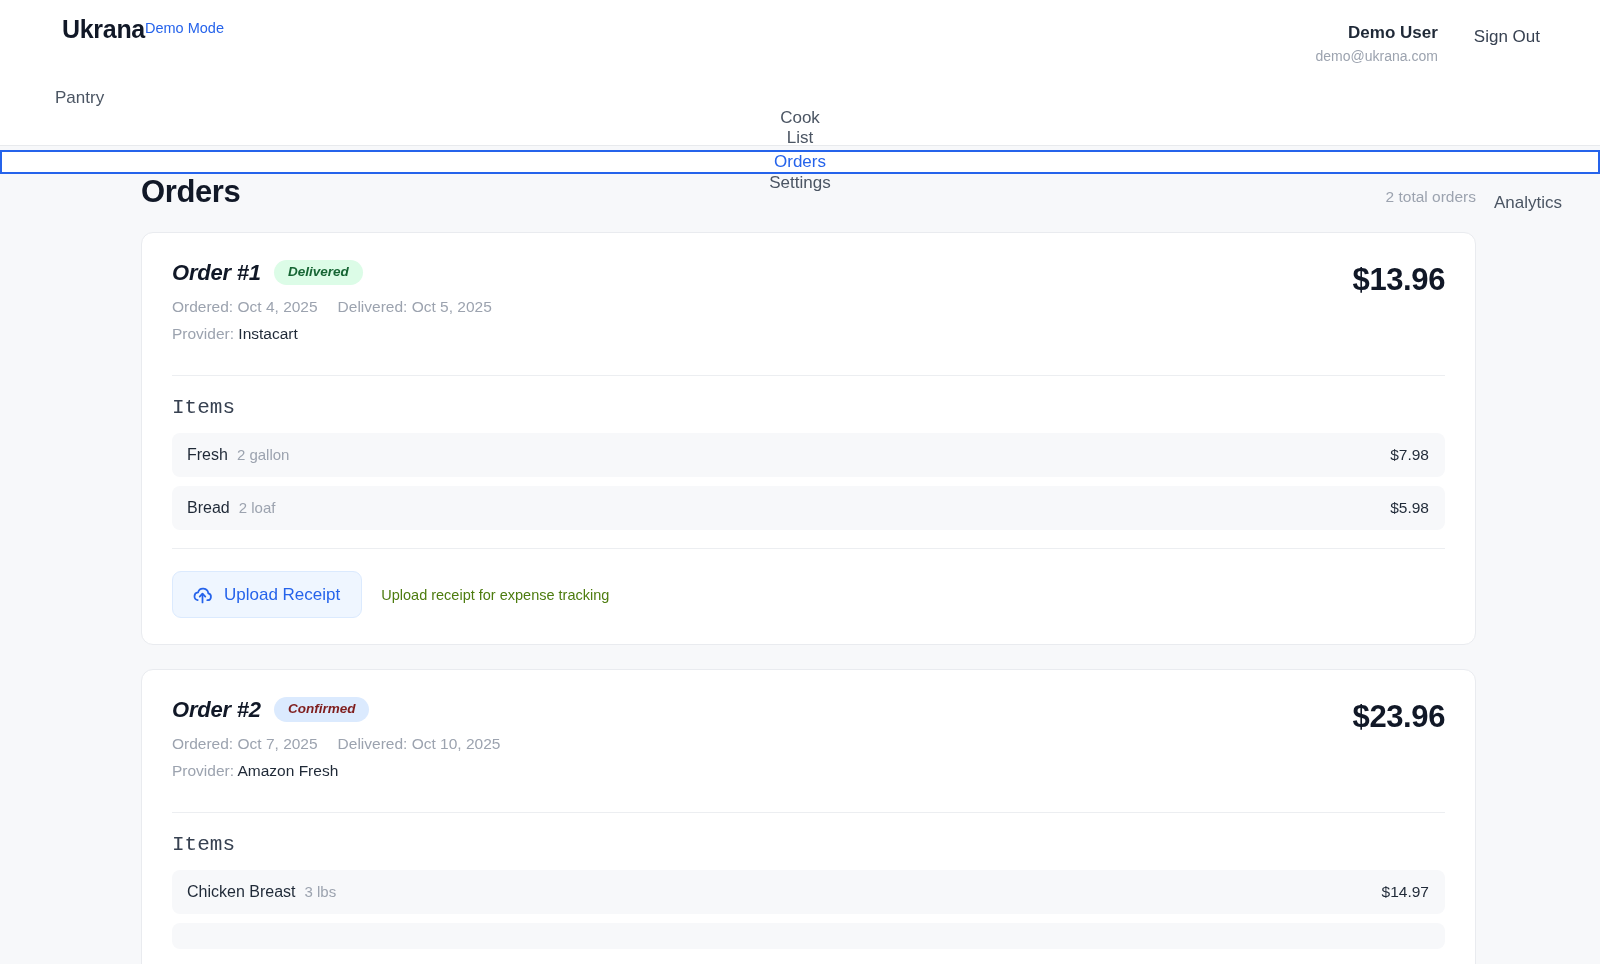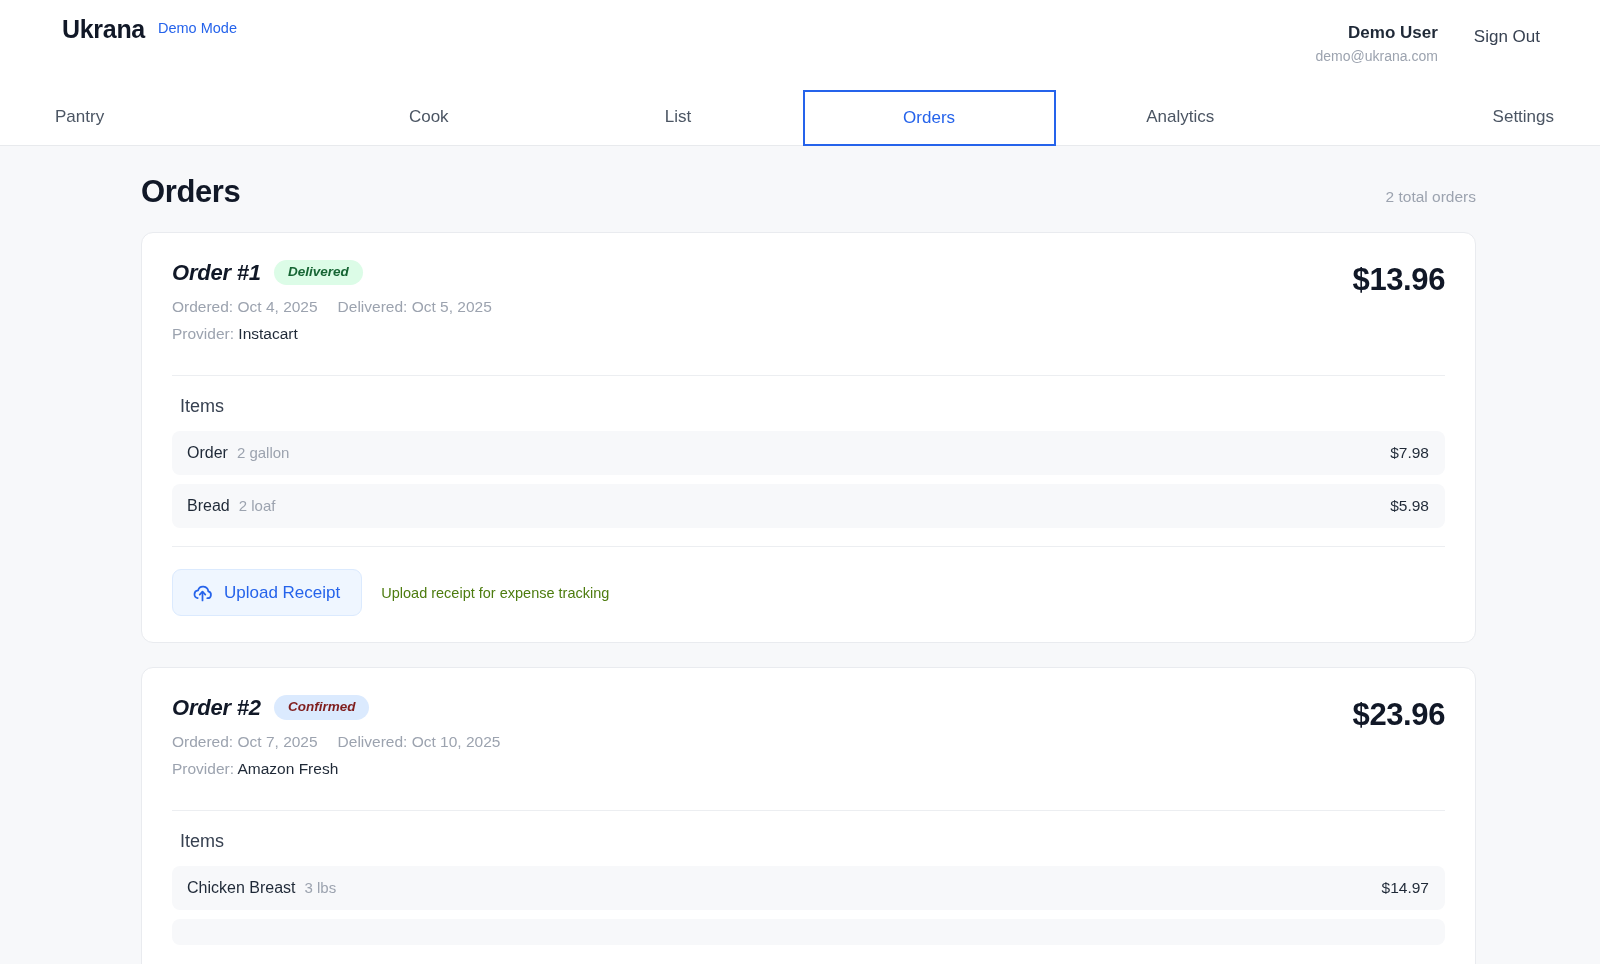--- a/index.html
+++ b/index.html
@@ -34,21 +34,20 @@
     letter-spacing: -0.3px;
     color: #111827;
     line-height: 30px;
   }
   .brand-sub {
     margin-top: 6px;
     font-size: 14.5px;
     color: #2563eb;
     font-weight: normal;
     line-height: 16px;
-    margin-left: 13px;
   }
 
   .header-right {
     display: flex;
     align-items: flex-start;
     gap: 36px;
     padding-top: 8px;
   }
   .user-block { display: flex; flex-direction: column; align-items: flex-end; }
   .user-name {
@@ -75,21 +74,22 @@
     margin-top: 2px;
   }
 
   
   .tabbar {
     background: #ffffff;
     border-bottom: 1px solid #e8eaed;
     height: 58px;
     display: flex;
     align-items: stretch;
-    padding: 0 8px 0 0;
+    padding: 0 0 0 0;
+    flex-direction: column;
   }
   .tab {
     flex: 1;
     display: flex;
     align-items: center;
     justify-content: center;
     font-size: 17px;
     color: #4b5563;
     cursor: pointer;
     background: none;
@@ -195,23 +195,24 @@
     padding-top: 2px;
   }
 
   .divider {
     height: 1px;
     background: #eceef1;
     margin: 30px 0 0 0;
   }
 
   .items-label {
-    font-size: 18px;
+    font-size: 21px;
     color: #374151;
-    margin: 20px 0 14px 8px;
+    margin: 20px 0 14px 0;
+    font-family: Liberation Mono, monospace;
   }
 
   .item-row {
     background: #f7f8fa;
     border-radius: 8px;
     padding: 13px 16px 13px 15px;
     display: flex;
     align-items: center;
     justify-content: space-between;
     margin-bottom: 9px;
@@ -259,22 +260,22 @@
     </div>
     <button class="signout-btn">Sign Out</button>
   </div>
 </header>
 
 <nav class="tabbar">
   <button class="tab">Pantry</button>
   <button class="tab">Cook</button>
   <button class="tab">List</button>
   <button class="tab active">Orders</button>
+  <button class="tab">Settings</button>
   <button class="tab">Analytics</button>
-  <button class="tab">Settings</button>
 </nav>
 
 <main class="page">
 
   <div class="page-head">
     <h1 class="page-title">Orders</h1>
     <div class="orders-count">2 total orders</div>
   </div>
 
   <section class="order-card">
@@ -294,21 +295,21 @@
         </div>
       </div>
       <div class="order-total">$13.96</div>
     </div>
 
     <div class="divider"></div>
     <div class="items-label">Items</div>
 
     <div class="item-row">
       <div class="item-left">
-        <span class="item-name">Order</span>
+        <span class="item-name">Fresh</span>
         <span class="item-qty">2 gallon</span>
       </div>
       <span class="item-price">$7.98</span>
     </div>
 
     <div class="item-row">
       <div class="item-left">
         <span class="item-name">Bread</span>
         <span class="item-qty">2 loaf</span>
       </div>

